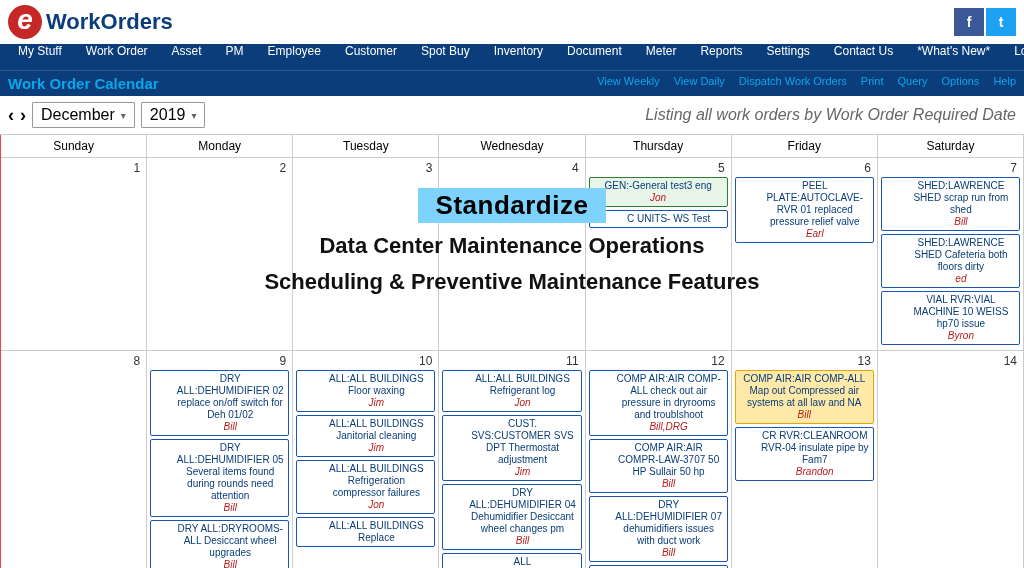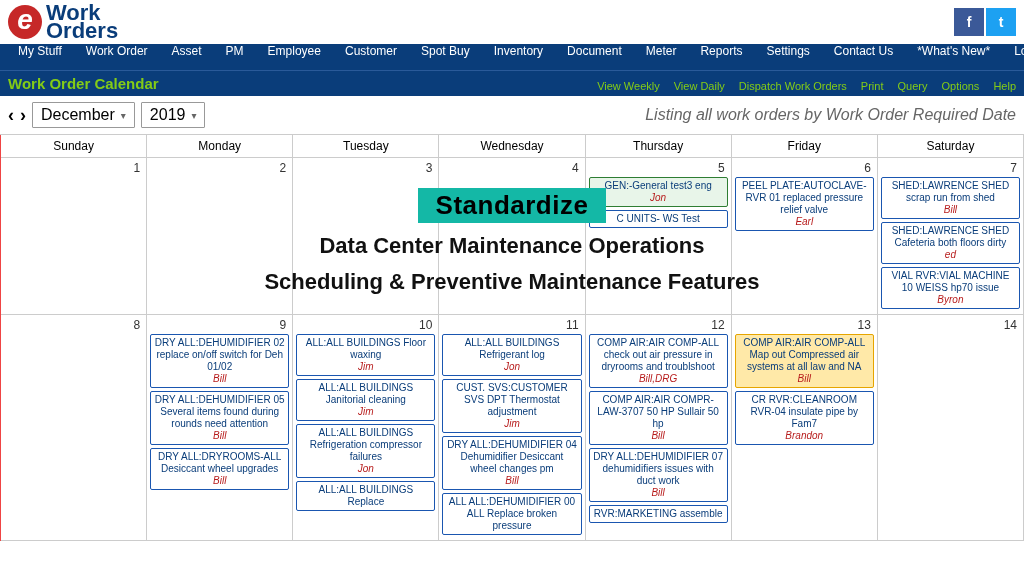--- a/index.html
+++ b/index.html
@@ -1,48 +1,48 @@
 <!DOCTYPE html>
 <html><head>
 <meta charset="utf-8">
 <style>
   * { box-sizing: border-box; margin: 0; padding: 0; }
   body { font-family: Arial, Helvetica, sans-serif; font-size: 12px; background: #fff; width: 1024px; height: 568px; overflow: hidden; position: relative; }
   .logo-bar { height: 44px; display: flex; align-items: center; justify-content: space-between; padding: 0 8px; background: #fff; }
   .logo { display: flex; align-items: center; font-weight: bold; font-size: 22px; color: #0a3d7a; }
   .logo .e { display:inline-block; width:34px; height:34px; border-radius:50%; background:#c62828; color:#fff; font-size:28px; font-weight:bold; text-align:center; line-height:30px; margin-right:4px; font-style:italic;}
-  .logo-text { display:flex; flex-direction:column; line-height:18px;}
+  .logo-text { display:flex; flex-direction:row; line-height:18px;}
   .social { display:flex; gap:2px; }
   .social span { width:30px; height:28px; color:#fff; display:flex; align-items:center; justify-content:center; font-weight:bold; font-size:14px;}
   .fb { background:#3b5998;}
   .tw { background:#1da1f2;}
-  .main-nav { background:#0a3d7a; color:#fff; display:flex; padding:0 6px; height:26px; align-items:flex-start; font-size:12px;}
+  .main-nav { background:#0a3d7a; color:#fff; display:flex; padding:12px 6px; height:26px; align-items:flex-end; font-size:12px;}
   .main-nav .item { padding:0 12px; cursor:pointer; white-space:nowrap;}
-  .sub-nav { background:#0a3d7a; color:#84cc16; display:flex; justify-content:space-between; align-items:flex-end; padding:4px 8px; border-top:1px solid #2a5a99;}
+  .sub-nav { background:#0a3d7a; color:#0ea5e9; display:flex; justify-content:space-between; align-items:flex-start; padding:4px 8px; border-top:1px solid #2a5a99;}
   .sub-nav .title { font-weight:bold; font-size:15px;}
   .sub-nav .actions { display:flex; gap:14px; font-size:11px;}
   .sub-nav .actions span { cursor:pointer;}
   .controls { display:flex; align-items:center; justify-content:space-between; padding:6px 8px; border-bottom:1px solid #ccc; background:#fff;}
   .controls-left { display:flex; align-items:center; gap:6px;}
   .nav-arrows { font-size:18px; font-weight:bold; cursor:pointer; user-select:none;}
   .sel { display:inline-flex; align-items:center; border:1px solid #999; border-radius:1px; padding:3px 8px; font-size:16px; cursor:pointer; background:#fff;}
   .sel::after { content:"▾"; font-size:10px; margin-left:6px; color:#666;}
   .listing { font-style:italic; color:#666; font-size:16px;}
   .cal { display:grid; grid-template-columns: repeat(7,1fr); border-left:1px solid #ef4444;}
   .dayhead { border-right:1px solid #ccc; border-bottom:1px solid #ccc; text-align:center; padding:4px 0; font-size:12px; background:#fff;}
   .cell { border-right:1px solid #ccc; border-bottom:1px solid #ccc; min-height:150px; padding:2px 3px; position:relative; background:#fff;}
   .cell.short { min-height:200px;}
   .datenum { text-align:right; font-size:12px; color:#333; padding:1px 3px 2px;}
   .wo { border:1px solid; border-radius:2px; padding:2px 3px; margin-bottom:3px; font-size:10px; line-height:12px; text-align:center; background:#fff;}
   .wo .assignee { font-style:italic; display:block; color:#b71c1c; font-size:10px;}
-  .blue { border-color:#1a56b0; color:#0a3d7a;}
+  .blue { border-color:#1a56b0; color:#0a3d7a;padding-left:24px;}
   .green { border-color:#2e7d32; background:#e8f5e9; color:#0a3d7a;}
   .orange { border-color:#e6a500; background:#ffe9a8; color:#0a3d7a;}
   .overlay { position:absolute; top:188px; left:50%; transform:translateX(-50%); text-align:center; z-index:50; width:720px;}
-  .overlay .hi { background:#14b8a6; display:inline-block; padding:2px 18px; font-weight:800; font-size:26px; letter-spacing:0.5px;}
+  .overlay .hi { background:#7dd3fc; display:inline-block; padding:2px 18px; font-weight:800; font-size:26px; letter-spacing:0.5px;}
   .overlay .line { font-weight:700; font-size:22px; margin-top:10px; color:#111;}
 </style>
 </head>
 <body>
 
 <div class="logo-bar">
   <div class="logo">
     <span class="e">e</span>
     <span class="logo-text">
       <span>Work</span>

